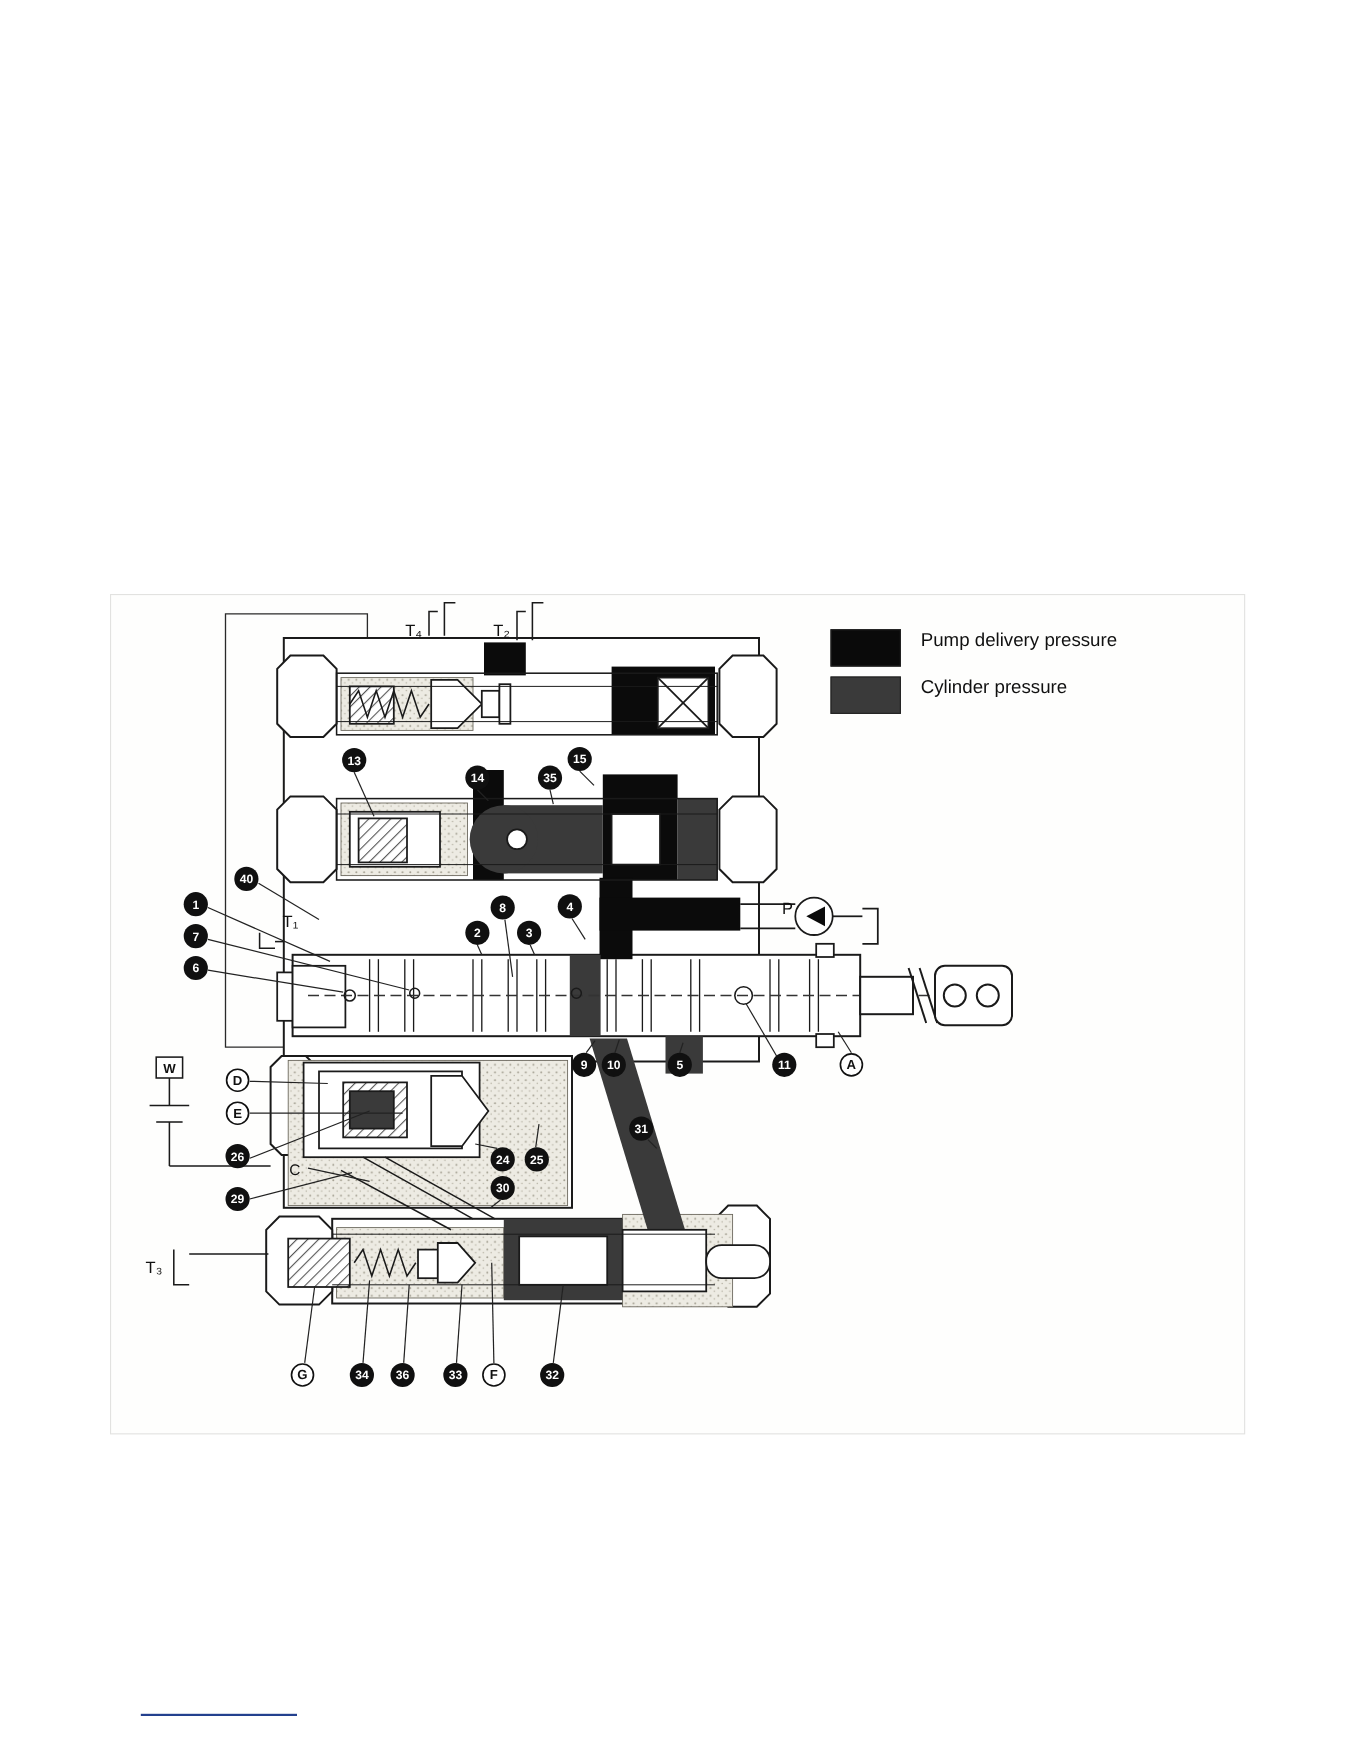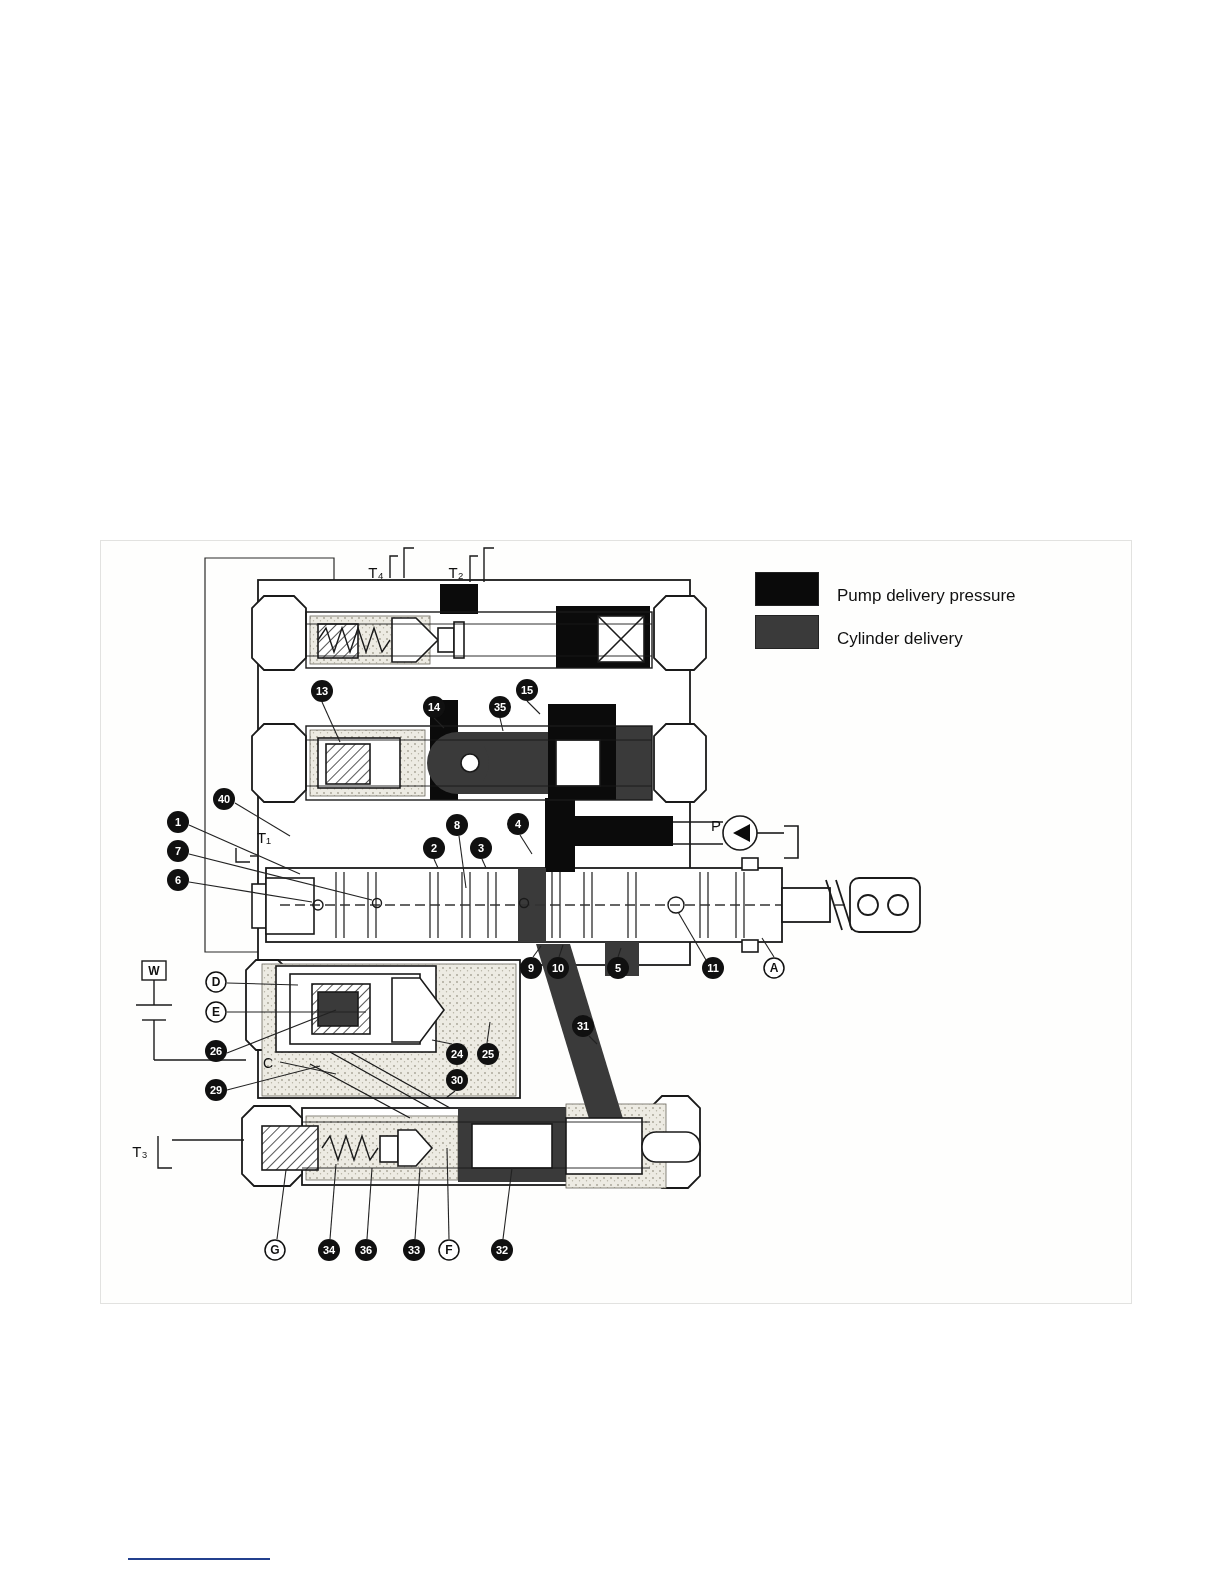--- a/index.html
+++ b/index.html
@@ -1,20 +1,20 @@
 <!DOCTYPE html>
 <html><head>
 <meta charset="utf-8">
 <style>
   html,body{margin:0;padding:0;background:#ffffff;}
   body{width:1224px;height:1584px;position:relative;font-family:"Liberation Sans",sans-serif;color:#111;}
   .figure-area{position:absolute;left:100px;top:540px;width:1030px;height:762px;border:1px solid #e2e2e0;background:#fefefd;}
   svg{position:absolute;left:0;top:0;}
   .legend{position:absolute;left:755px;top:572px;display:flex;flex-direction:column;gap:9px;}
-  .legend-row{display:flex;align-items:flex-end;gap:18px;}
+  .legend-row{display:flex;align-items:flex-start;gap:18px;}
   .swatch{width:64px;height:34px;border:1px solid #222;box-sizing:border-box;}
   .swatch-pump{background:#0a0a0a;}
   .swatch-cyl{background:#3a3a3a;}
   .swatch-tank{background-color:#edebe3;background-image:radial-gradient(#a09c8e 1px, transparent 1.3px);background-size:6px 6px;}
   .legend-label{font-size:17px;color:#101010;white-space:nowrap;}
   .footer-rule{position:absolute;left:128px;top:1558px;width:142px;height:2px;background:#23408e;}
   text{font-family:"Liberation Sans",sans-serif;}
   .cnum-t{fill:#ffffff;font-size:11px;font-weight:bold;text-anchor:middle;}
   .clet-t{fill:#111111;font-size:12px;font-weight:bold;text-anchor:middle;}
   .port-t{fill:#111111;font-size:15px;text-anchor:middle;}
@@ -25,21 +25,21 @@
 
 <div class="figure-area"></div>
 
 <div class="legend">
   <div class="legend-row">
     <div class="swatch swatch-pump"></div>
     <div class="legend-label">Pump delivery pressure</div>
   </div>
   <div class="legend-row">
     <div class="swatch swatch-cyl"></div>
-    <div class="legend-label">Cylinder delivery</div>
+    <div class="legend-label">Cylinder pressure</div>
   </div>
 </div>
 
 <svg width="1224" height="1584" viewBox="0 0 1224 1584">
   <defs>
     <pattern id="stipple" width="7" height="7" patternUnits="userSpaceOnUse">
       <rect width="7" height="7" fill="#edebe3"></rect>
       <circle cx="2" cy="2" r="0.9" fill="#a5a193"></circle>
       <circle cx="5.5" cy="4.8" r="0.7" fill="#b6b2a4"></circle>
     </pattern>

